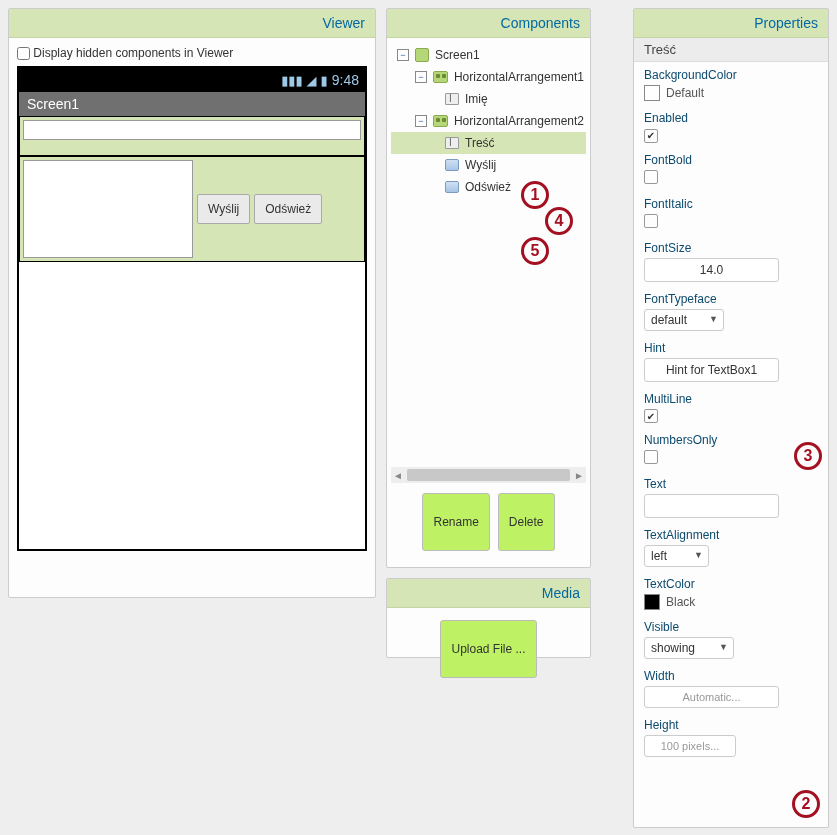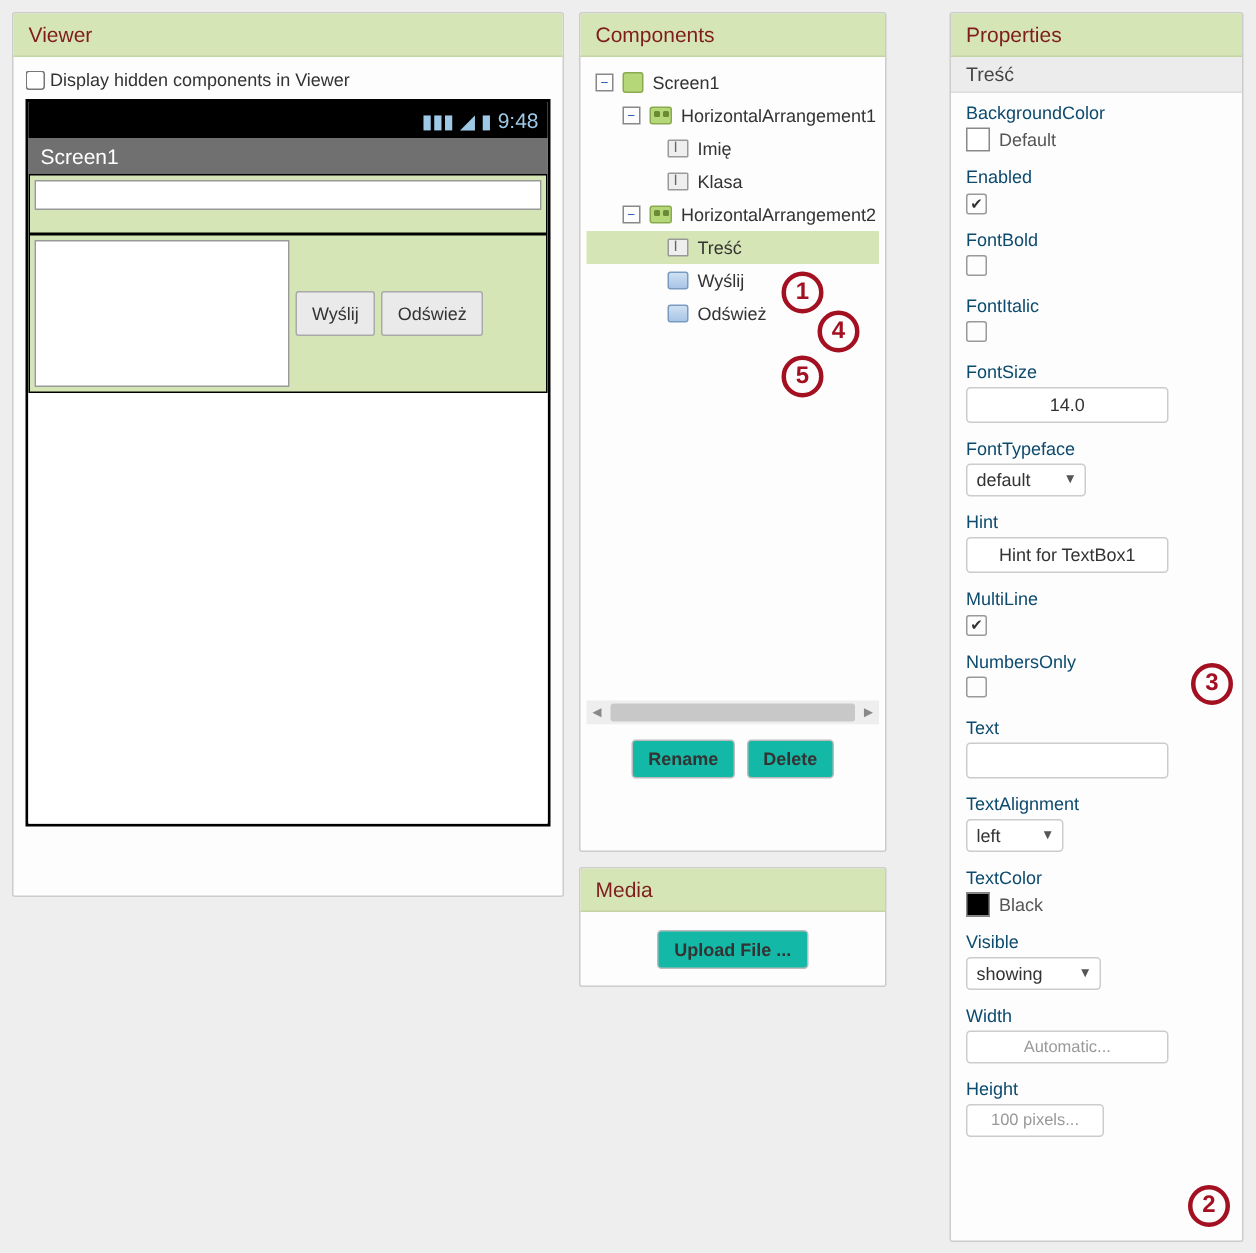--- a/index.html
+++ b/index.html
@@ -17,25 +17,26 @@
     gap: 10px;
     padding: 8px;
   }
   .panel {
     border: 1px solid #ccc;
     background: #fdfdfd;
     border-radius: 2px;
   }
   .panel-header {
     background: #d6e5b5;
-    color: #7f1d1d;
+    color: #0369a1;
     font-weight: normal;
     font-size: 14px;
     padding: 6px 10px;
     border-bottom: 1px solid #c5d4a4;
+    text-align: right;
   }
   
   .viewer-panel { width: 380px; height: 590px; }
   .viewer-body { padding: 8px; }
   .hidden-row { font-size: 12px; color: #333; margin-bottom: 6px; }
   .hidden-row input { vertical-align: middle; }
   .phone {
     width: 350px;
     height: 485px;
     border: 2px solid #000;
@@ -140,22 +141,22 @@
   .indent2 { padding-left: 24px; }
   .indent3 { padding-left: 54px; }
   .tree-scroll {
     position: absolute; bottom: 0; left: 4px; right: 4px; height: 16px;
     background: #eee; display:flex; align-items:center;
   }
   .tree-scroll .arrow { width:14px; height:14px; display:flex; align-items:center; justify-content:center; color:#888; font-size:10px; }
   .tree-scroll .thumb { flex:1; background:#c8c8c8; height:12px; border-radius:2px; margin:0 2px; }
   .comp-buttons { display:flex; justify-content:center; gap:8px; padding:10px 0 12px; }
   .ui-btn {
-    background: #14b8a6; border: 1px solid #bbb; border-radius: 3px;
-    padding: 5px 10px; font-size: 12px; color:#333; cursor:pointer;font-weight:bold;
+    background: #bef264; border: 1px solid #bbb; border-radius: 3px;
+    padding: 21px 10px; font-size: 12px; color:#333; cursor:pointer;
   }
   .media-panel { width: 205px; height: 80px; }
   .media-body { padding: 12px; display:flex; justify-content:center; }
 
   
   .props-panel { width: 210px; height: 820px; }
   .props-sub {
     background: #ececec; padding: 4px 10px; font-size: 13px; color:#444;
     border-bottom: 1px solid #ddd;
   }
@@ -245,24 +246,20 @@
         <div class="tree-row indent2">
           <span class="toggle">−</span>
           <span class="icon-harr"></span>
           <span class="tree-label">HorizontalArrangement1</span>
         </div>
 
         <div class="tree-row indent3">
           <span class="icon-tb"></span>
           <span class="tree-label">Imię</span>
         </div>
-        <div class="tree-row indent3">
-          <span class="icon-tb"></span>
-          <span class="tree-label">Klasa</span>
-        </div>
 
         <div class="tree-row indent2">
           <span class="toggle">−</span>
           <span class="icon-harr"></span>
           <span class="tree-label">HorizontalArrangement2</span>
         </div>
 
         <div class="tree-row indent3 selected">
           <span class="icon-tb"></span>
           <span class="tree-label">Treść</span>

